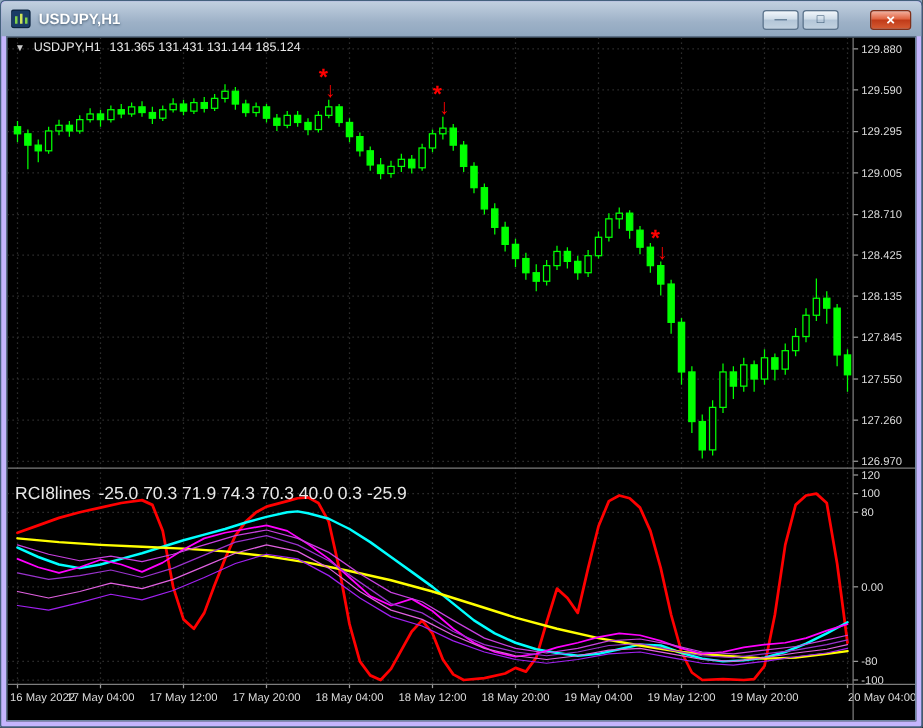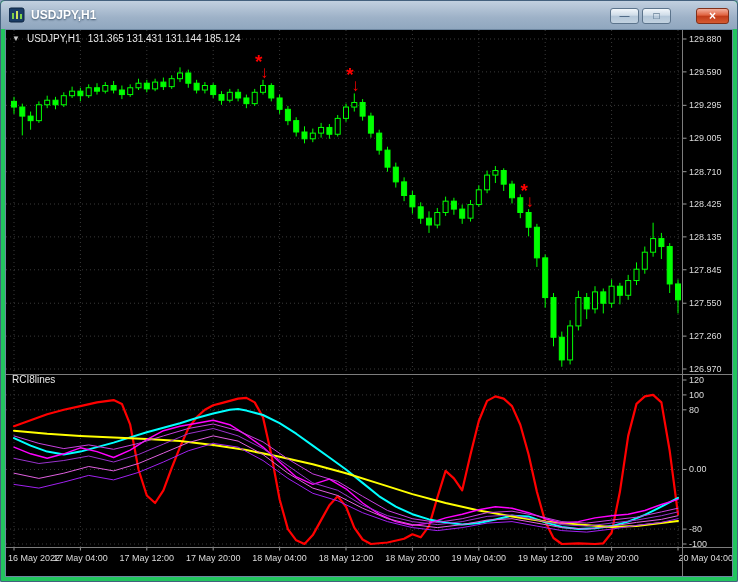--- a/index.html
+++ b/index.html
@@ -1,30 +1,30 @@
 <!DOCTYPE html>
 <html><head>
 <meta charset="utf-8">
 <style>
   *{box-sizing:border-box;margin:0;padding:0}
   html,body{margin:0;padding:0}
   body{width:738px;height:582px;overflow:hidden;font-family:"Liberation Sans",sans-serif;background:#8ea6bf}
-  .window{position:relative;width:738px;height:582px;background:#22c55e;border:1px solid #44617e;border-radius:4px 4px 2px 2px}
+  .window{position:relative;width:738px;height:582px;background:#c4b5fd;border:1px solid #44617e;border-radius:4px 4px 2px 2px}
   .titlebar{position:absolute;top:0;left:0;right:0;height:28px;display:flex;align-items:center;padding:0 8px;gap:6px;border-radius:4px 4px 0 0;background:linear-gradient(#c2d0e0,#9db1c7 60%,#90a7bf)}
   .win-icon{width:16px;height:16px;display:inline-block;flex:0 0 auto}
   .win-title{color:#fff;font-size:12px;font-weight:bold;text-shadow:0 1px 2px #3b5269;white-space:nowrap}
   .win-buttons{position:absolute;top:7px;right:8px;display:flex;gap:3px;align-items:center}
   .wbtn{width:29px;height:16px;display:flex;align-items:center;justify-content:center;border:1px solid #5c748c;border-radius:3px;background:linear-gradient(#f2f7fb,#cfdce8 45%,#b3c6d8 50%,#c2d2e0);color:#31506e;font-size:10px;line-height:1;cursor:pointer;font-family:"Liberation Sans",sans-serif}
   .wbtn.close{width:33px;margin-left:22px;background:linear-gradient(#f3b09e,#e0623f 45%,#c03a18 50%,#d55b33);border-color:#80301a;color:#fff;font-weight:bold;font-size:12px}
   .client{position:absolute;left:4px;right:4px;top:28px;bottom:4px;background:#000;border:1px solid #6e87a1;overflow:hidden}
   #chart-svg{position:absolute;left:0;top:0;width:728px;height:548px;display:block}
   #chart-svg text{font-family:"Liberation Sans",sans-serif}
   .chart-header{position:absolute;left:6px;top:3px;color:#e8e8e8;font-size:10px;display:flex;gap:7px;pointer-events:none;white-space:nowrap}
   .chart-header .collapse{color:#c8c8c8;font-size:8px;padding-top:1px;pointer-events:auto}
-  .indicator-label{position:absolute;left:6px;top:344px;color:#e8e8e8;font-size:10px;display:flex;gap:6px;pointer-events:none;white-space:nowrap}
+  .indicator-label{position:absolute;left:6px;top:356px;color:#e8e8e8;font-size:14px;display:flex;gap:6px;pointer-events:none;white-space:nowrap}
 </style>
 </head>
 <body>
 
 <div class="window">
   <div class="titlebar">
     <span class="win-icon">
       <svg width="16" height="16" viewBox="0 0 16 16">
           <rect x="0" y="1" width="15" height="14" rx="2" fill="#1a3c66" stroke="#0c2440"></rect>
           <rect x="3" y="6" width="2" height="6" fill="#7fd24a"></rect>
@@ -313,15 +313,16 @@
       </svg>
 
     <div class="chart-header">
       <span class="collapse">▼</span>
       <span>USDJPY,H1</span>
       <span>131.365 131.431 131.144 185.124</span>
     </div>
 
     <div class="indicator-label">
       <span>RCI8lines</span>
+      <span>-25.0 70.3 71.9 74.3 70.3 40.0 0.3 -25.9</span>
     </div>
   </div>
 </div>
 
 </body></html>

